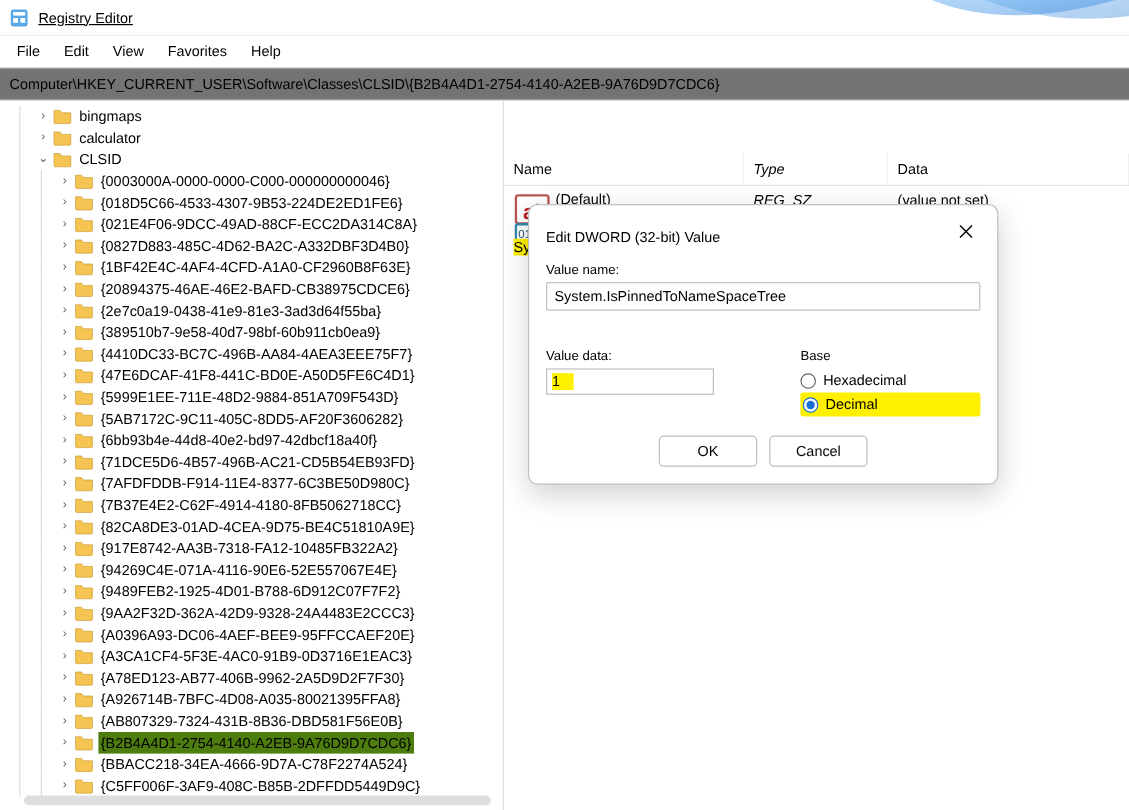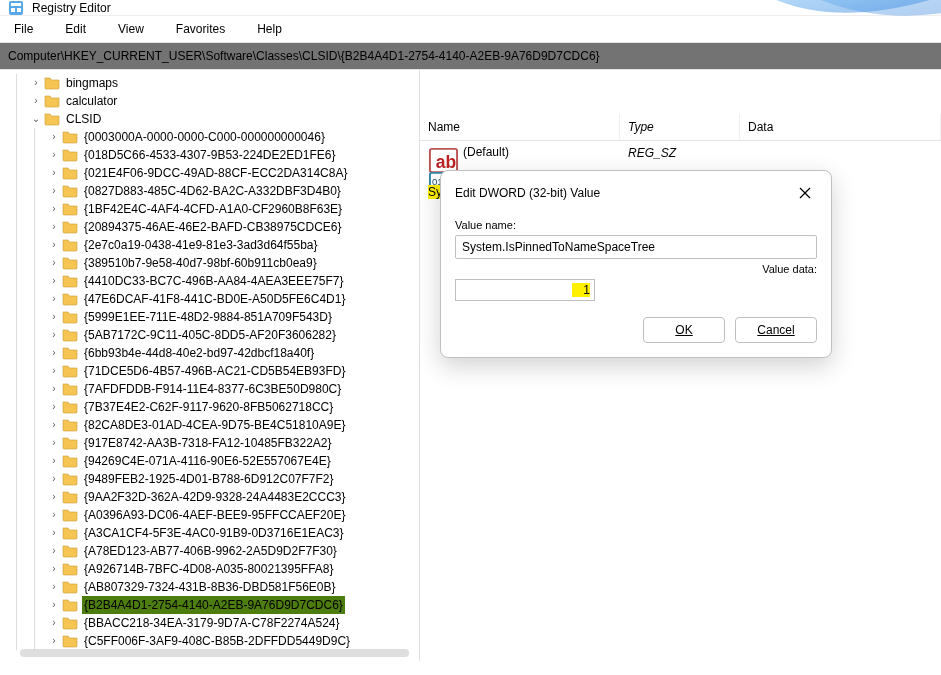--- a/index.html
+++ b/index.html
@@ -10,31 +10,32 @@
     background: #fff;
     color: #000;
     width: 941px;
     height: 675px;
     overflow: hidden;
     position: relative;
   }
   .titlebar {
     display: flex;
     align-items: center;
-    height: 16px;
+    height: 30px;
     padding: 0 8px;
     border-bottom: 1px solid #eee;
+    text-decoration: underline;
   }
   .titlebar .app-icon {
     width: 16px; height: 16px; margin-right: 8px;
     display:inline-block;
   }
   .menubar {
     display: flex;
-    gap: 16px;
+    gap: 4px;
     padding: 4px 6px;
   }
   .menubar .item { padding: 2px 8px; cursor: default; }
   .addressbar {
     border-top: 1px solid #e5e5e5;
     border-bottom: 1px solid #e5e5e5;
     padding: 6px 8px;
     background: #737373;
     font-size: 12px;
   }
@@ -130,21 +131,21 @@
     width: 392px;
     border: 1px solid #c0c0c0;
     border-radius: 8px;
     background:#fff;
     box-shadow: 0 8px 24px rgba(0,0,0,0.18);
     padding: 0;
   }
   .dialog-title {
     display:flex;
     justify-content:space-between;
-    align-items:center;
+    align-items:flex-end;
     padding: 10px 14px 6px 14px;
     font-size: 12px;
   }
   .dialog-close {
     width:24px; height:24px;
     display:flex; align-items:center; justify-content:center;
     font-size:14px;
   }
   .dialog-body {
     padding: 4px 14px 14px 14px;
@@ -155,22 +156,21 @@
     border:1px solid #c0c0c0;
     padding:4px 6px;
     font-size:12px;
     font-family:inherit;
     border-radius:2px;
     background:#fff;
   }
   .dialog-row2 {
     display:flex;
     gap:20px;
-    margin-top:0;
-    text-align:right;
+    margin-top:28px;
   }
   .value-data-col { flex:1; }
   .base-col { width:150px; }
   .value-data-input {
     width:140px;
     border:1px solid #c0c0c0;
     padding:3px 4px;
     font-size:12px;
     font-family:inherit;
   }
@@ -181,24 +181,23 @@
     display:inline-flex; align-items:center; justify-content:center;
     background:#fff;
   }
   .radio.checked { border-color:#1a6fd6; }
   .radio.checked::after {
     content:""; width:7px; height:7px; border-radius:50%; background:#1a6fd6;
   }
   .radio-row.checked-row { background:#fff000; padding:0 2px; border-radius:2px;}
   .dialog-buttons {
     display:flex;
-    justify-content:flex-end;
+    justify-content:center;
     gap:10px;
     padding-top:16px;
-    text-decoration:underline;
   }
   .btn {
     min-width:82px;
     padding:5px 12px;
     font-size:12px;
     font-family:inherit;
     background:#fff;
     border:1px solid #bfbfbf;
     border-radius:4px;
     text-align:center;
@@ -413,21 +412,21 @@
                     </svg></span>
                   <span class="label">{7AFDFDDB-F914-11E4-8377-6C3BE50D980C}</span>
                 </div>
               </li>
               <li>
                 <div class="row">
                   <span class="expander">›</span>
                   <span class="folder-icon"><svg viewBox="0 0 16 16">
                       <path d="M1 3 h5 l1.5 2 H15 v8 a1 1 0 0 1 -1 1 H2 a1 1 0 0 1 -1 -1 Z" fill="#f6c452" stroke="#caa038" stroke-width="0.6"></path>
                     </svg></span>
-                  <span class="label">{7B37E4E2-C62F-9117-9620-8FB5062718CC}</span>
+                  <span class="label">{7B37E4E2-C62F-4914-4180-8FB5062718CC}</span>
                 </div>
               </li>
               <li>
                 <div class="row">
                   <span class="expander">›</span>
                   <span class="folder-icon"><svg viewBox="0 0 16 16">
                       <path d="M1 3 h5 l1.5 2 H15 v8 a1 1 0 0 1 -1 1 H2 a1 1 0 0 1 -1 -1 Z" fill="#f6c452" stroke="#caa038" stroke-width="0.6"></path>
                     </svg></span>
                   <span class="label">{82CA8DE3-01AD-4CEA-9D75-BE4C51810A9E}</span>
                 </div>
@@ -521,21 +520,21 @@
                     </svg></span>
                   <span class="label">{B2B4A4D1-2754-4140-A2EB-9A76D9D7CDC6}</span>
                 </div>
               </li>
               <li>
                 <div class="row">
                   <span class="expander">›</span>
                   <span class="folder-icon"><svg viewBox="0 0 16 16">
                       <path d="M1 3 h5 l1.5 2 H15 v8 a1 1 0 0 1 -1 1 H2 a1 1 0 0 1 -1 -1 Z" fill="#f6c452" stroke="#caa038" stroke-width="0.6"></path>
                     </svg></span>
-                  <span class="label">{BBACC218-34EA-3179-9D7A-C78F2274A524}</span>
+                  <span class="label">{BBACC218-34EA-4666-9D7A-C78F2274A524}</span>
                 </div>
               </li>
               <li>
                 <div class="row">
                   <span class="expander">›</span>
                   <span class="folder-icon"><svg viewBox="0 0 16 16">
                       <path d="M1 3 h5 l1.5 2 H15 v8 a1 1 0 0 1 -1 1 H2 a1 1 0 0 1 -1 -1 Z" fill="#f6c452" stroke="#caa038" stroke-width="0.6"></path>
                     </svg></span>
                   <span class="label">{C5FF006F-3AF9-408C-B85B-2DFFDD5449D9C}</span>
                 </div>
@@ -551,20 +550,21 @@
       <div class="col col-type">Type</div>
       <div class="col col-data">Data</div>
     </div>
     <div id="value-rows">
         <div class="value-row">
           <div class="cell col-name"><span class="val-icon"><svg viewBox="0 0 16 16">
                 <rect x="1" y="2" width="14" height="12" rx="1" fill="#fff" stroke="#b55" stroke-width="1"></rect>
                 <text x="4" y="12" font-size="9" fill="#b22" font-family="Arial" font-weight="bold">ab</text>
               </svg></span><span>(Default)</span></div>
           <div class="cell col-type">REG_SZ</div>
+          <div class="cell col-data">(value not set)</div>
         </div>
         <div class="value-row">
           <div class="cell col-name"><span class="val-icon"><svg viewBox="0 0 16 16">
                 <rect x="1" y="2" width="14" height="12" rx="1" fill="#fff" stroke="#38a" stroke-width="1"></rect>
                 <text x="2" y="8" font-size="5" fill="#257" font-family="Arial">011</text>
                 <text x="2" y="13" font-size="5" fill="#257" font-family="Arial">110</text>
               </svg></span><span class="highlight">System.IsPinnedToNameSpaceTree</span></div>
           <div class="cell col-type">REG_DWORD</div>
           <div class="cell col-data">0x00000000 (0)</div>
         </div>
@@ -583,19 +583,30 @@
     </div>
   </div>
   <div class="dialog-body">
     <div class="field-label">Value name:</div>
     <input class="textbox" readonly="" value="System.IsPinnedToNameSpaceTree" style="">
     <div class="dialog-row2">
       <div class="value-data-col">
         <div class="field-label">Value data:</div>
         <div class="value-data-input"><span class="hl-span">1</span></div>
       </div>
+      <div class="base-col">
+        <div class="field-label">Base</div>
+        <div class="radio-row">
+          <span class="radio"></span>
+          <span>Hexadecimal</span>
+        </div>
+        <div class="radio-row checked-row">
+          <span class="radio checked"></span>
+          <span>Decimal</span>
+        </div>
+      </div>
     </div>
     <div class="dialog-buttons">
       <button class="btn">OK</button>
       <button class="btn">Cancel</button>
     </div>
   </div>
 </div>
 
 </body></html>

